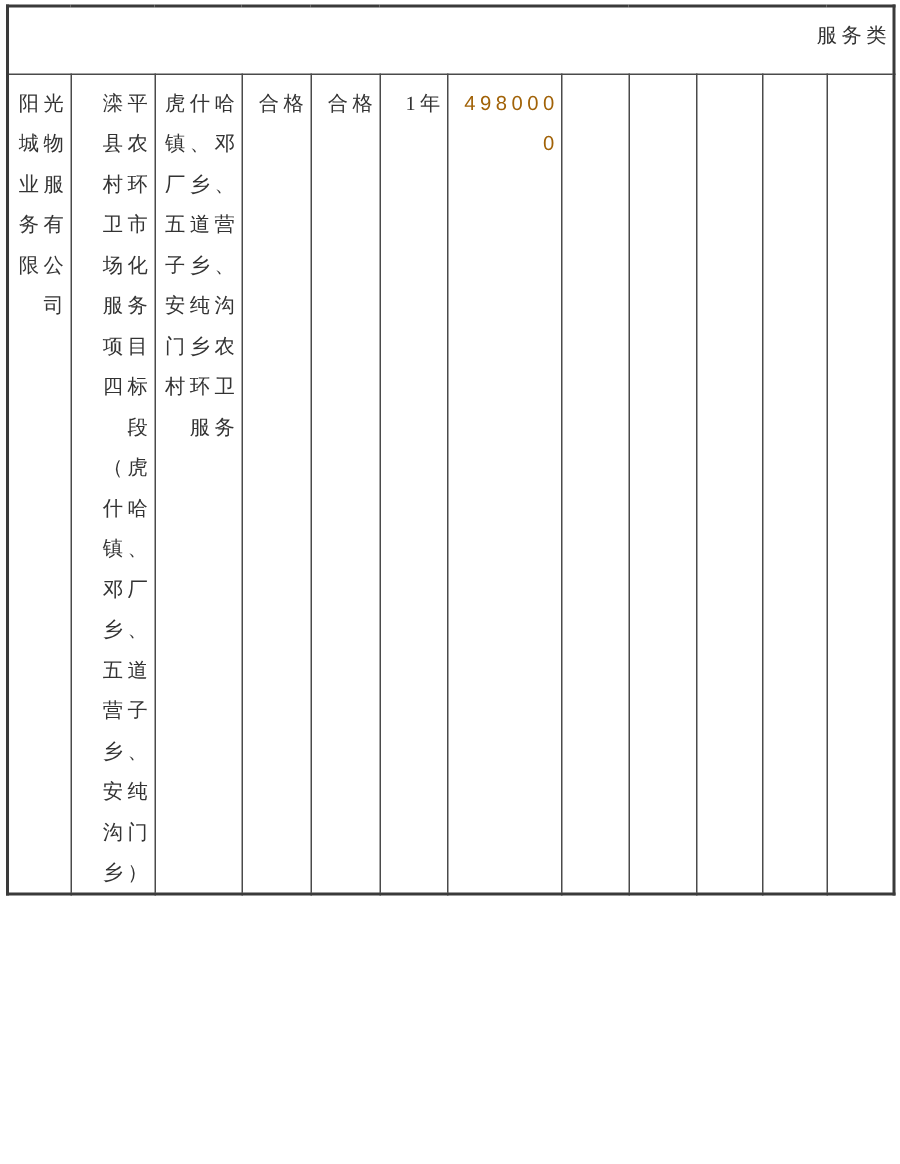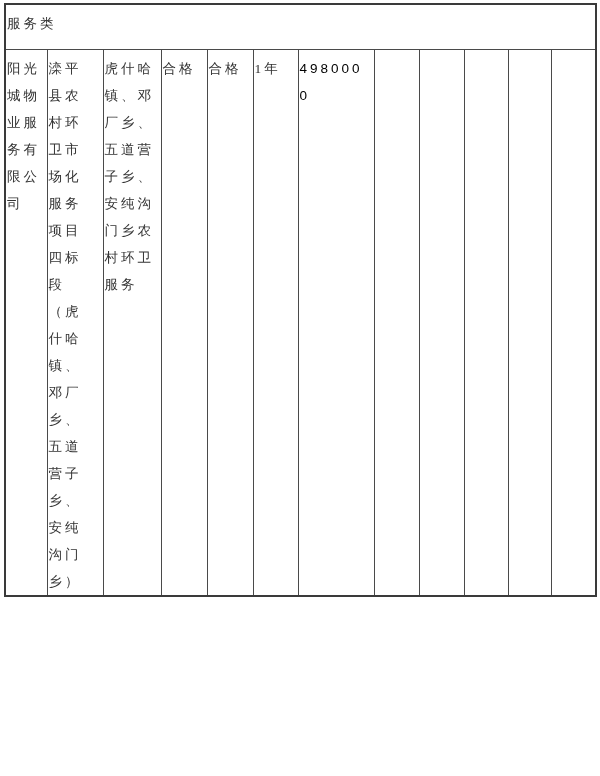--- a/index.html
+++ b/index.html
@@ -19,39 +19,39 @@
     table-layout: fixed;
     width: 591px;
     margin: 3px 0 0 4px;
     font-family: "Liberation Serif", "DejaVu Serif", serif;
     color: #333333;
   }
   table.award { border: 2px solid #3a3a3a; }
   table.award td {
     border: 1px solid #4a4a4a;
     vertical-align: top;
-    text-align: left;
+    text-align: right;
     padding: 5px 1px 0 1px;
     font-size: 13.5px;
     line-height: 27px;
     letter-spacing: 3px;
     white-space: pre-line;
     overflow: hidden;
     word-break: break-all;
   }
   tr.r-category { height: 45px; }
   tr.r-headers  { height: 160px; }
   tr.r-data     { height: 469px; }
   td.cat {
     padding-top: 1px;
     font-size: 13.5px;
   }
   td.num {
     font-family: "Liberation Sans", "DejaVu Sans", sans-serif;
-    color: #000000;
+    color: #a16207;
     letter-spacing: 0.5px;
     font-size: 13px;
   }
 </style>
 </head>
 <body>
 
 <div class="sheet">
   <table class="award">
     <colgroup>

